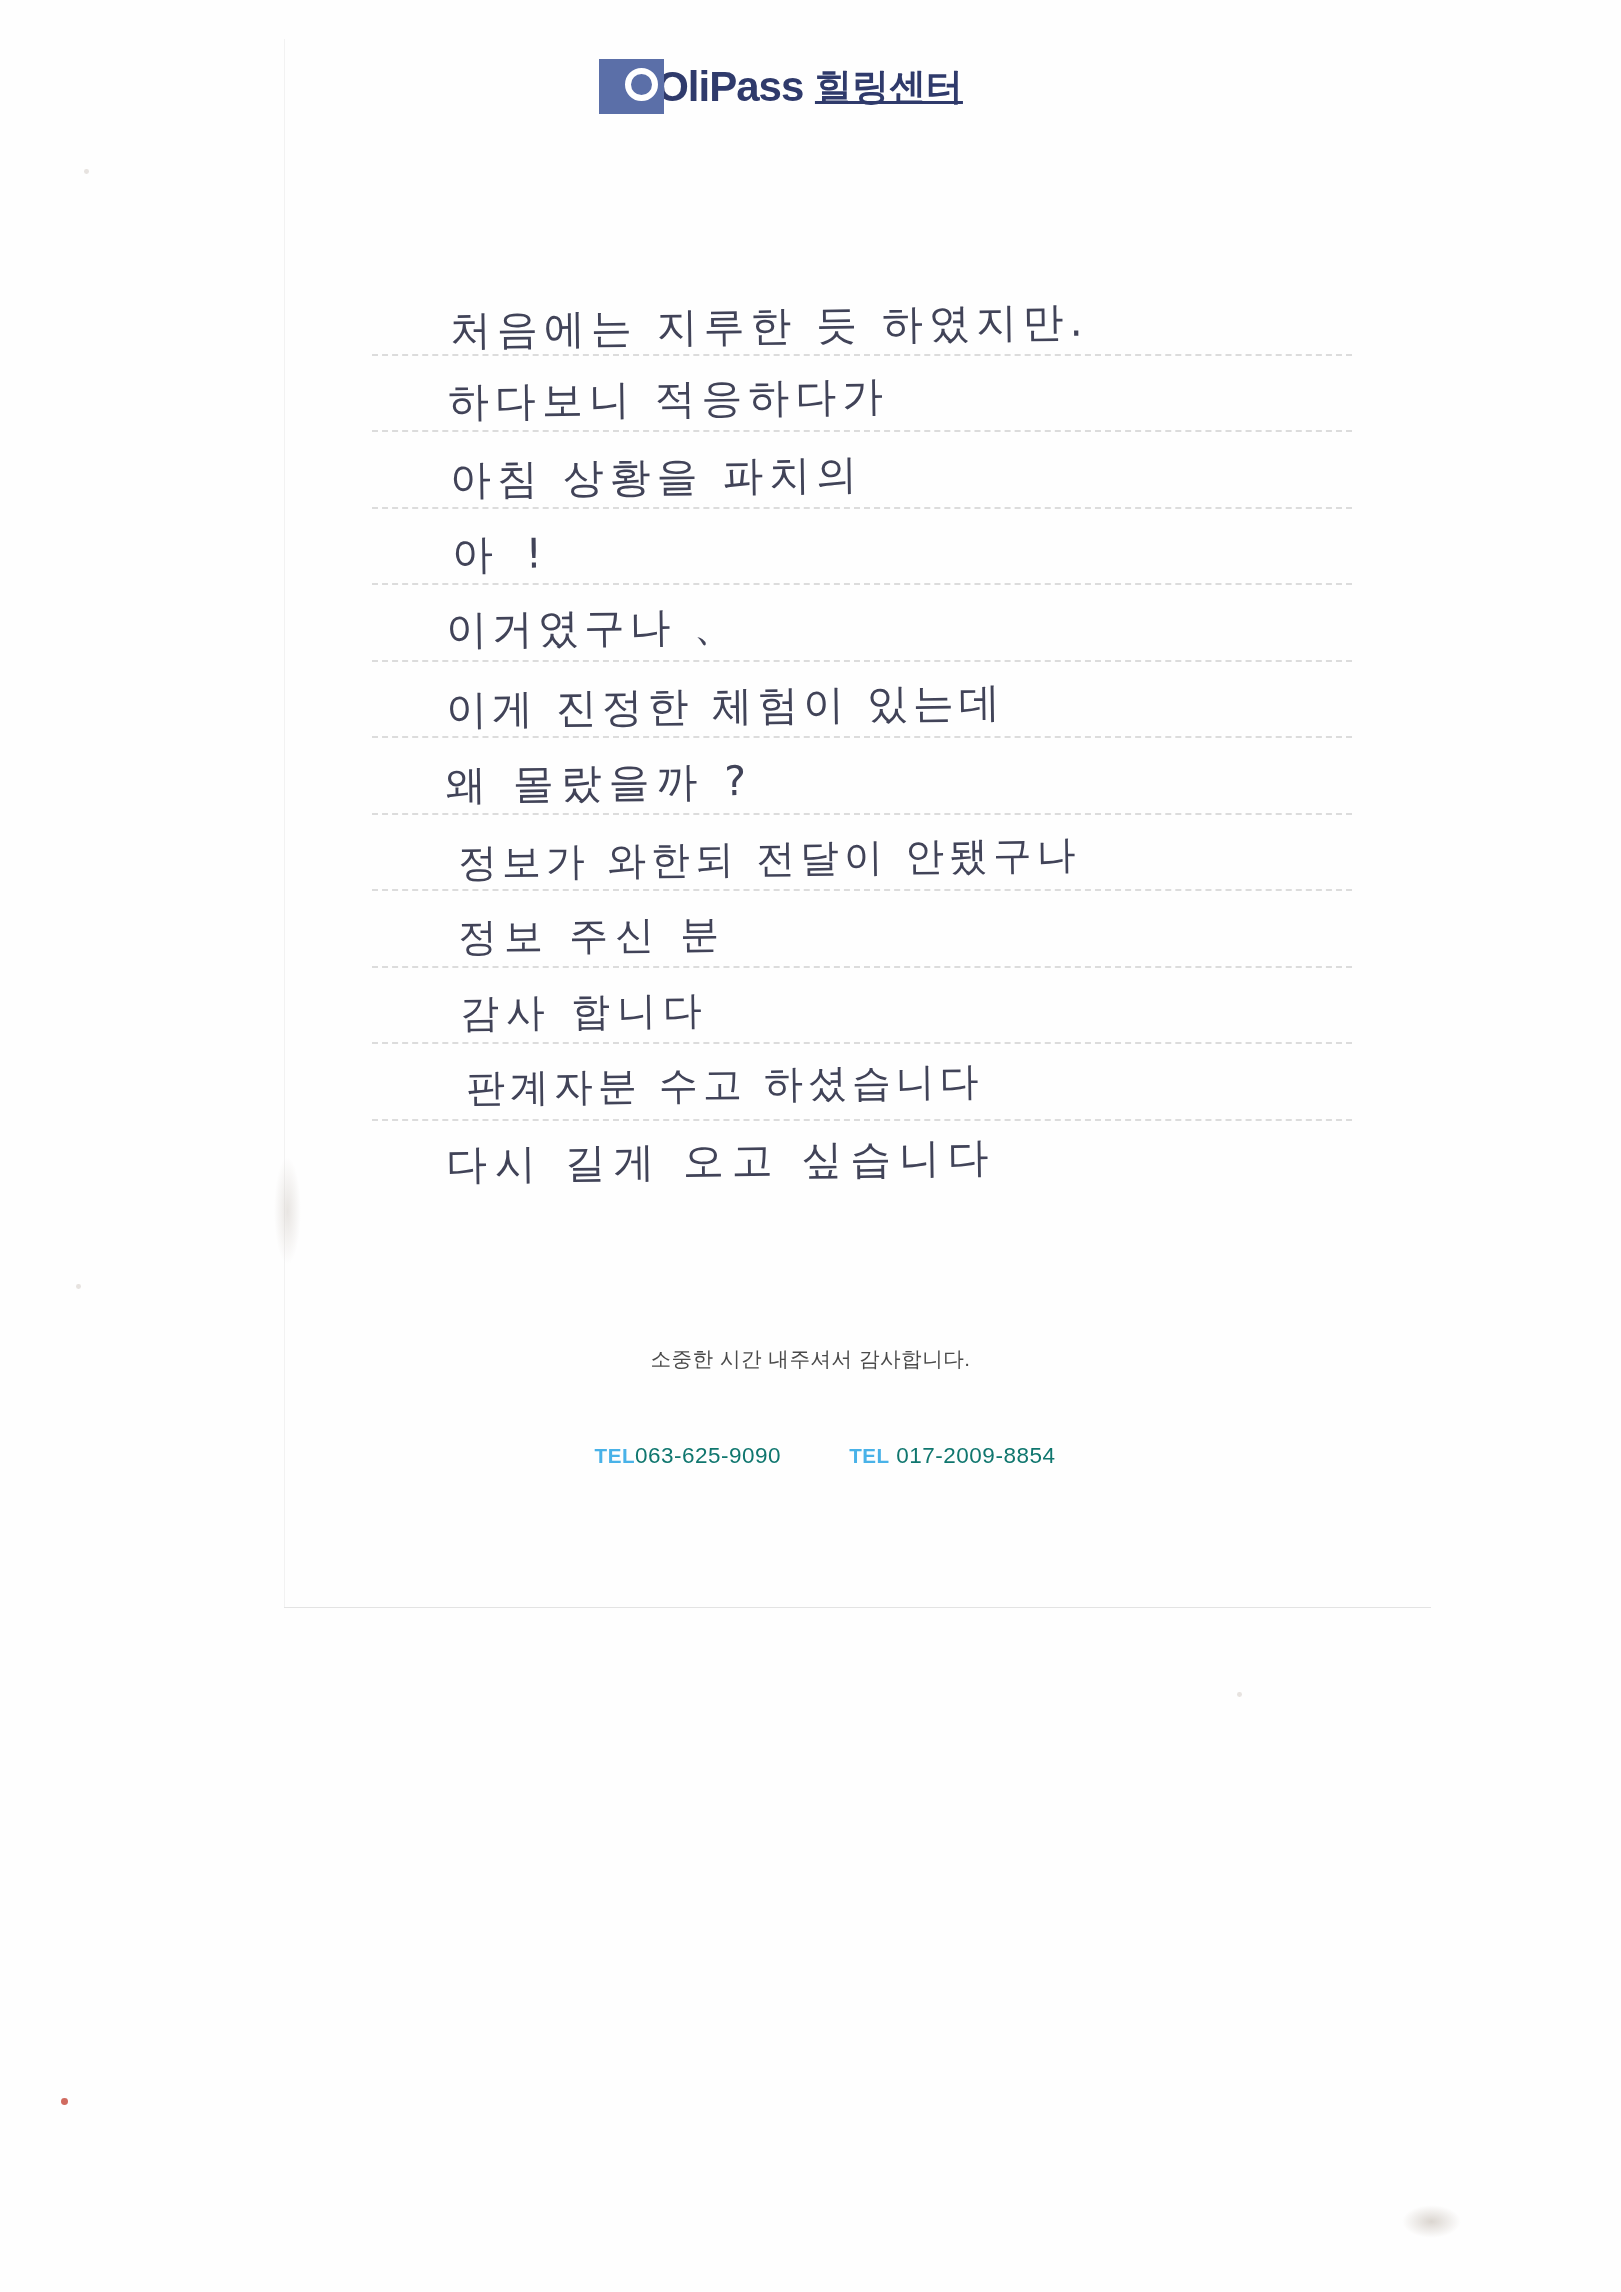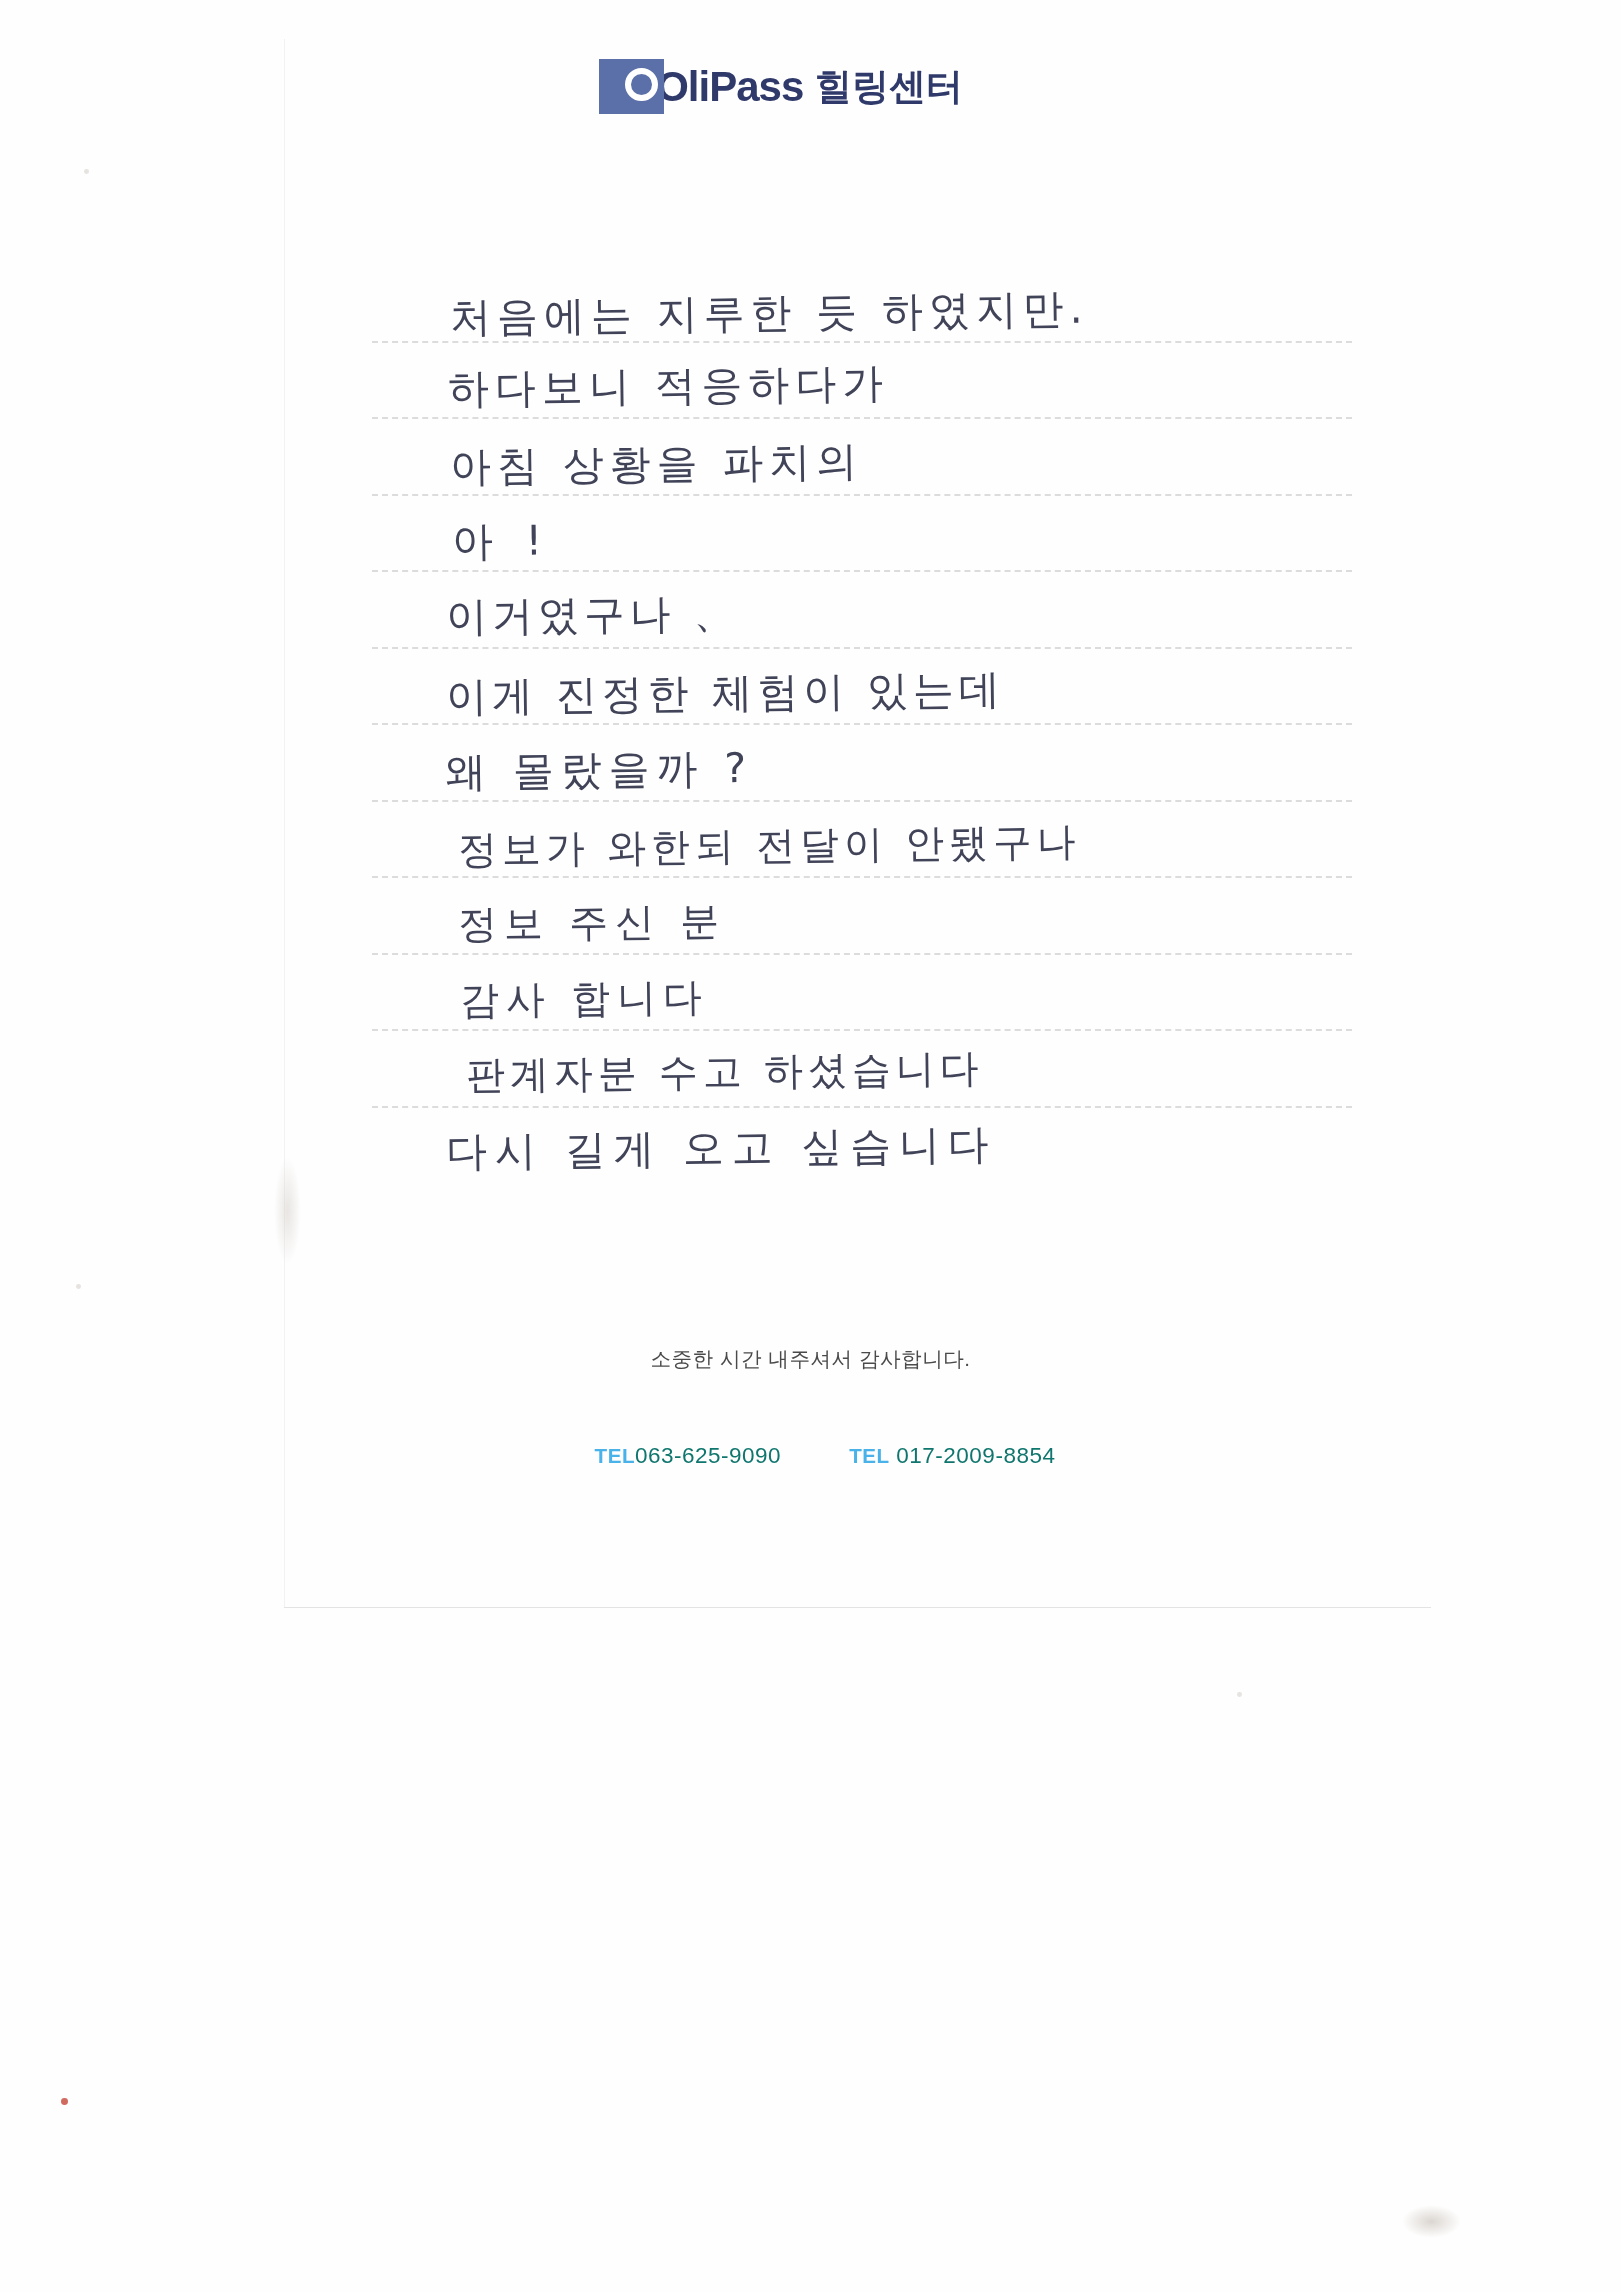--- a/index.html
+++ b/index.html
@@ -82,34 +82,35 @@
     letter-spacing: -1px;
     line-height: 55px;
     margin-left: -11.8px;
   }
   .brand-sub {
     font-size: 37px;
     font-weight: bold;
     color: #2f3a6b;
     line-height: 55px;
     margin-left: 7.8px;
+    text-decoration: underline;
   }
   .doc-title {
     margin-top: 15.7px;
     font-size: 53px;
     font-weight: bold;
     color: #2e3b7a;
     letter-spacing: 2px;
   }
 
   
   .writing-area {
     position: absolute;
     left: 372px;
-    top: 294px;
+    top: 307px;
     width: 980px;
     height: 980px;
   }
   .rule {
     position: absolute;
     left: 0;
     width: 980px;
     height: 0;
     border-top: 2px dashed #dcdcdc;
   }

